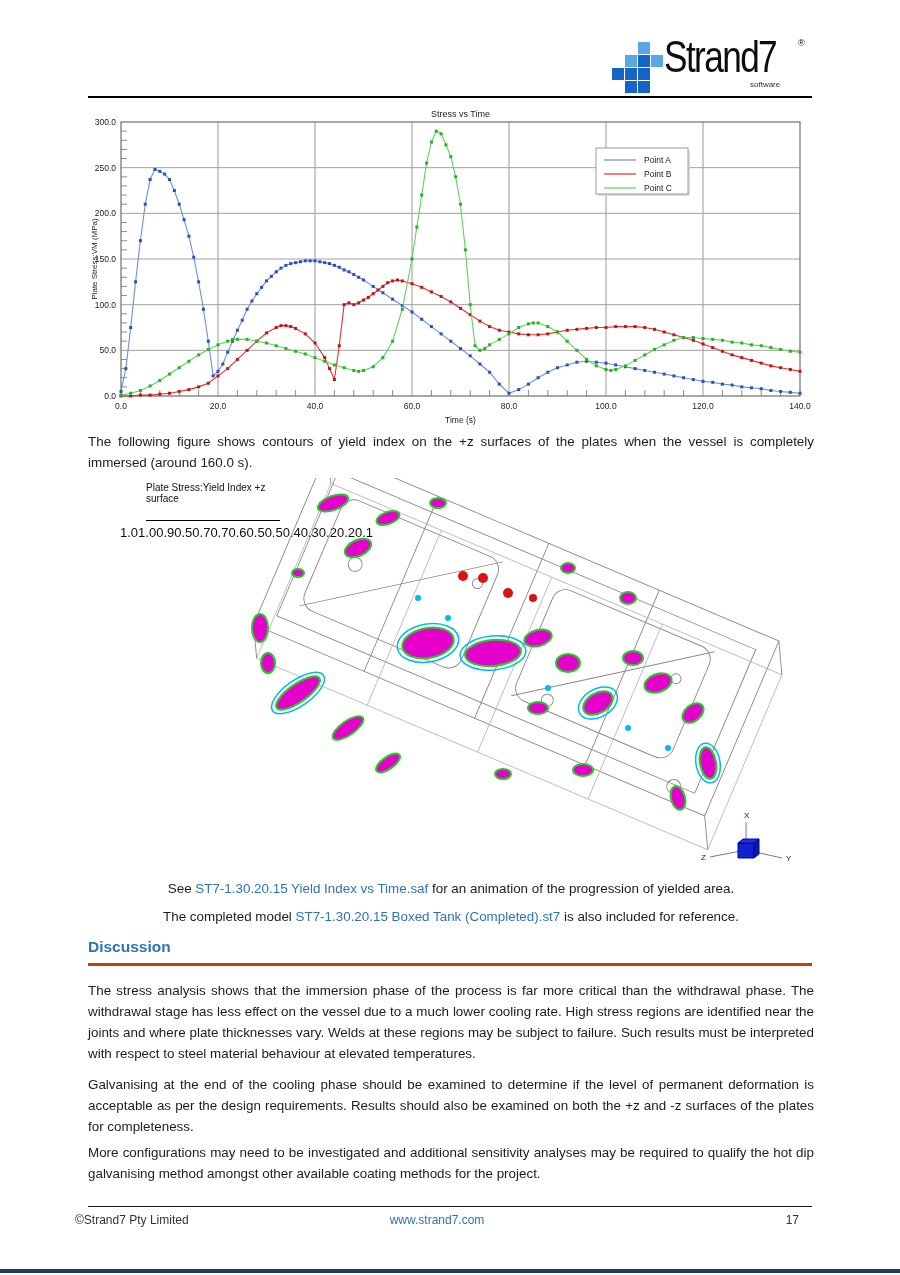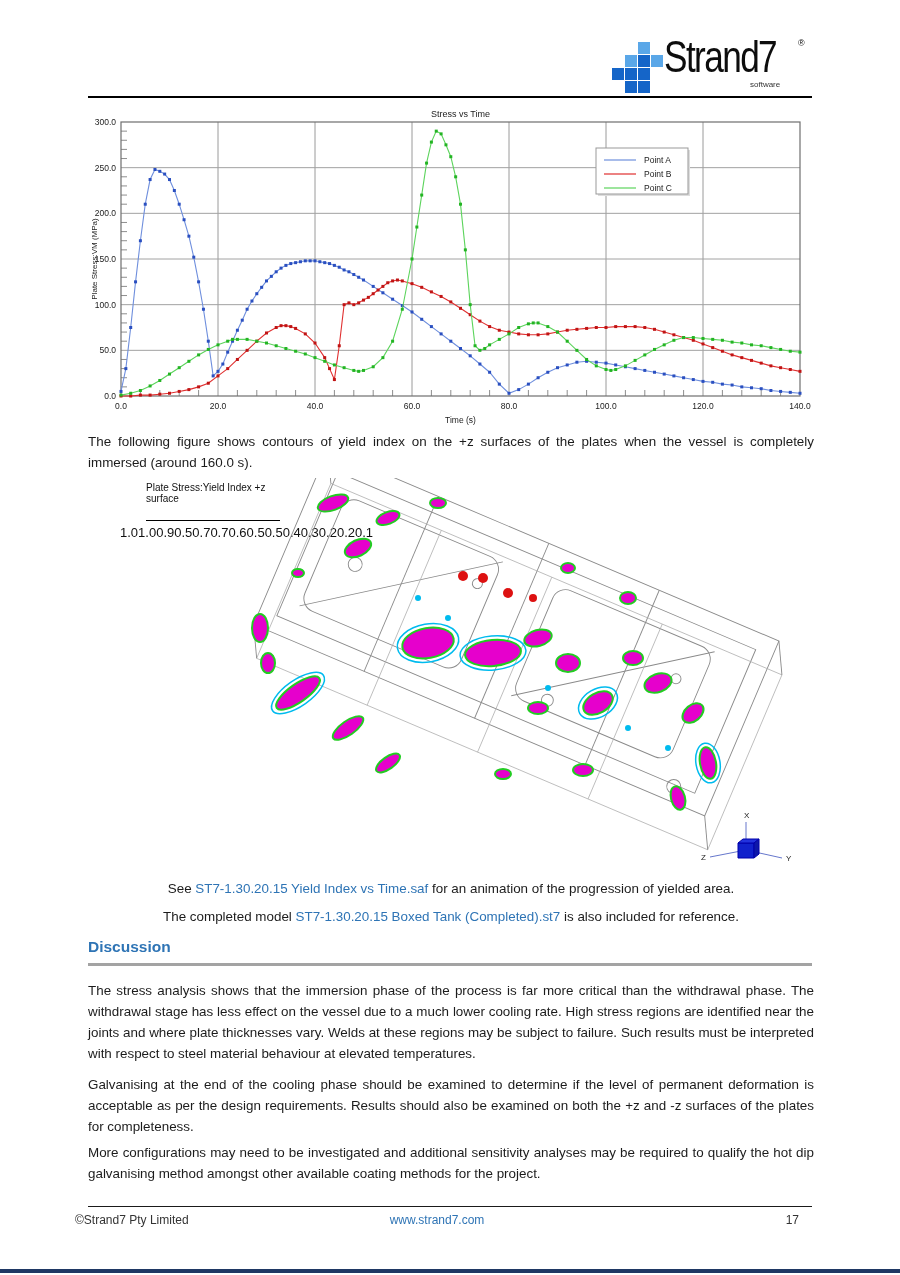--- a/index.html
+++ b/index.html
@@ -40,21 +40,21 @@
   .clegend-bar { width:24px; height:182px; margin-left:10px;
       background:linear-gradient(180deg,#ff00ff 0%,#ff00aa 7%,#ff0044 14%,#ff2200 21%,#ff7700 28%,#ffcc00 35%,#eeff00 42%,#99ee00 50%,#44dd22 57%,#00cc55 64%,#00dd99 71%,#00e6e6 78%,#00aaff 85%,#0044ff 92%,#0000dd 100%); }
   .clegend-values { display:flex; flex-direction:row; justify-content:space-between;
       height:198px; margin-left:10px; margin-top:-2px; font-size:13px; color:#111;text-align:center; }
 
   #figure-svg { left:238px; top:478px; position:absolute; }
   #figure-svg text { font-family:"Liberation Sans", sans-serif; }
 
   
   .disc-head { left:88px; top:938px; width:724px; font-size:15.5px; font-weight:bold; color:#2E74B5;
-               border-bottom:3px solid #a3a3a3; padding-bottom:7px; }
+               border-bottom:3px solid #c2410c; padding-bottom:7px; }
 
   
   .ftr-rule { left:88px; width:724px; top:1206px; border-top:1.5px solid #1a1a1a; }
   .ftr { left:75px; width:724px; top:1213px; font-size:12px; color:#333; }
   .ftr-center { position:absolute; left:0; right:0; text-align:center; }
   .ftr-right  { position:absolute; right:0; }
   .bottom-bar { left:0; top:1269px; width:900px; height:3.5px; background:#1F3864; }
 </style>
 </head>
 <body>

